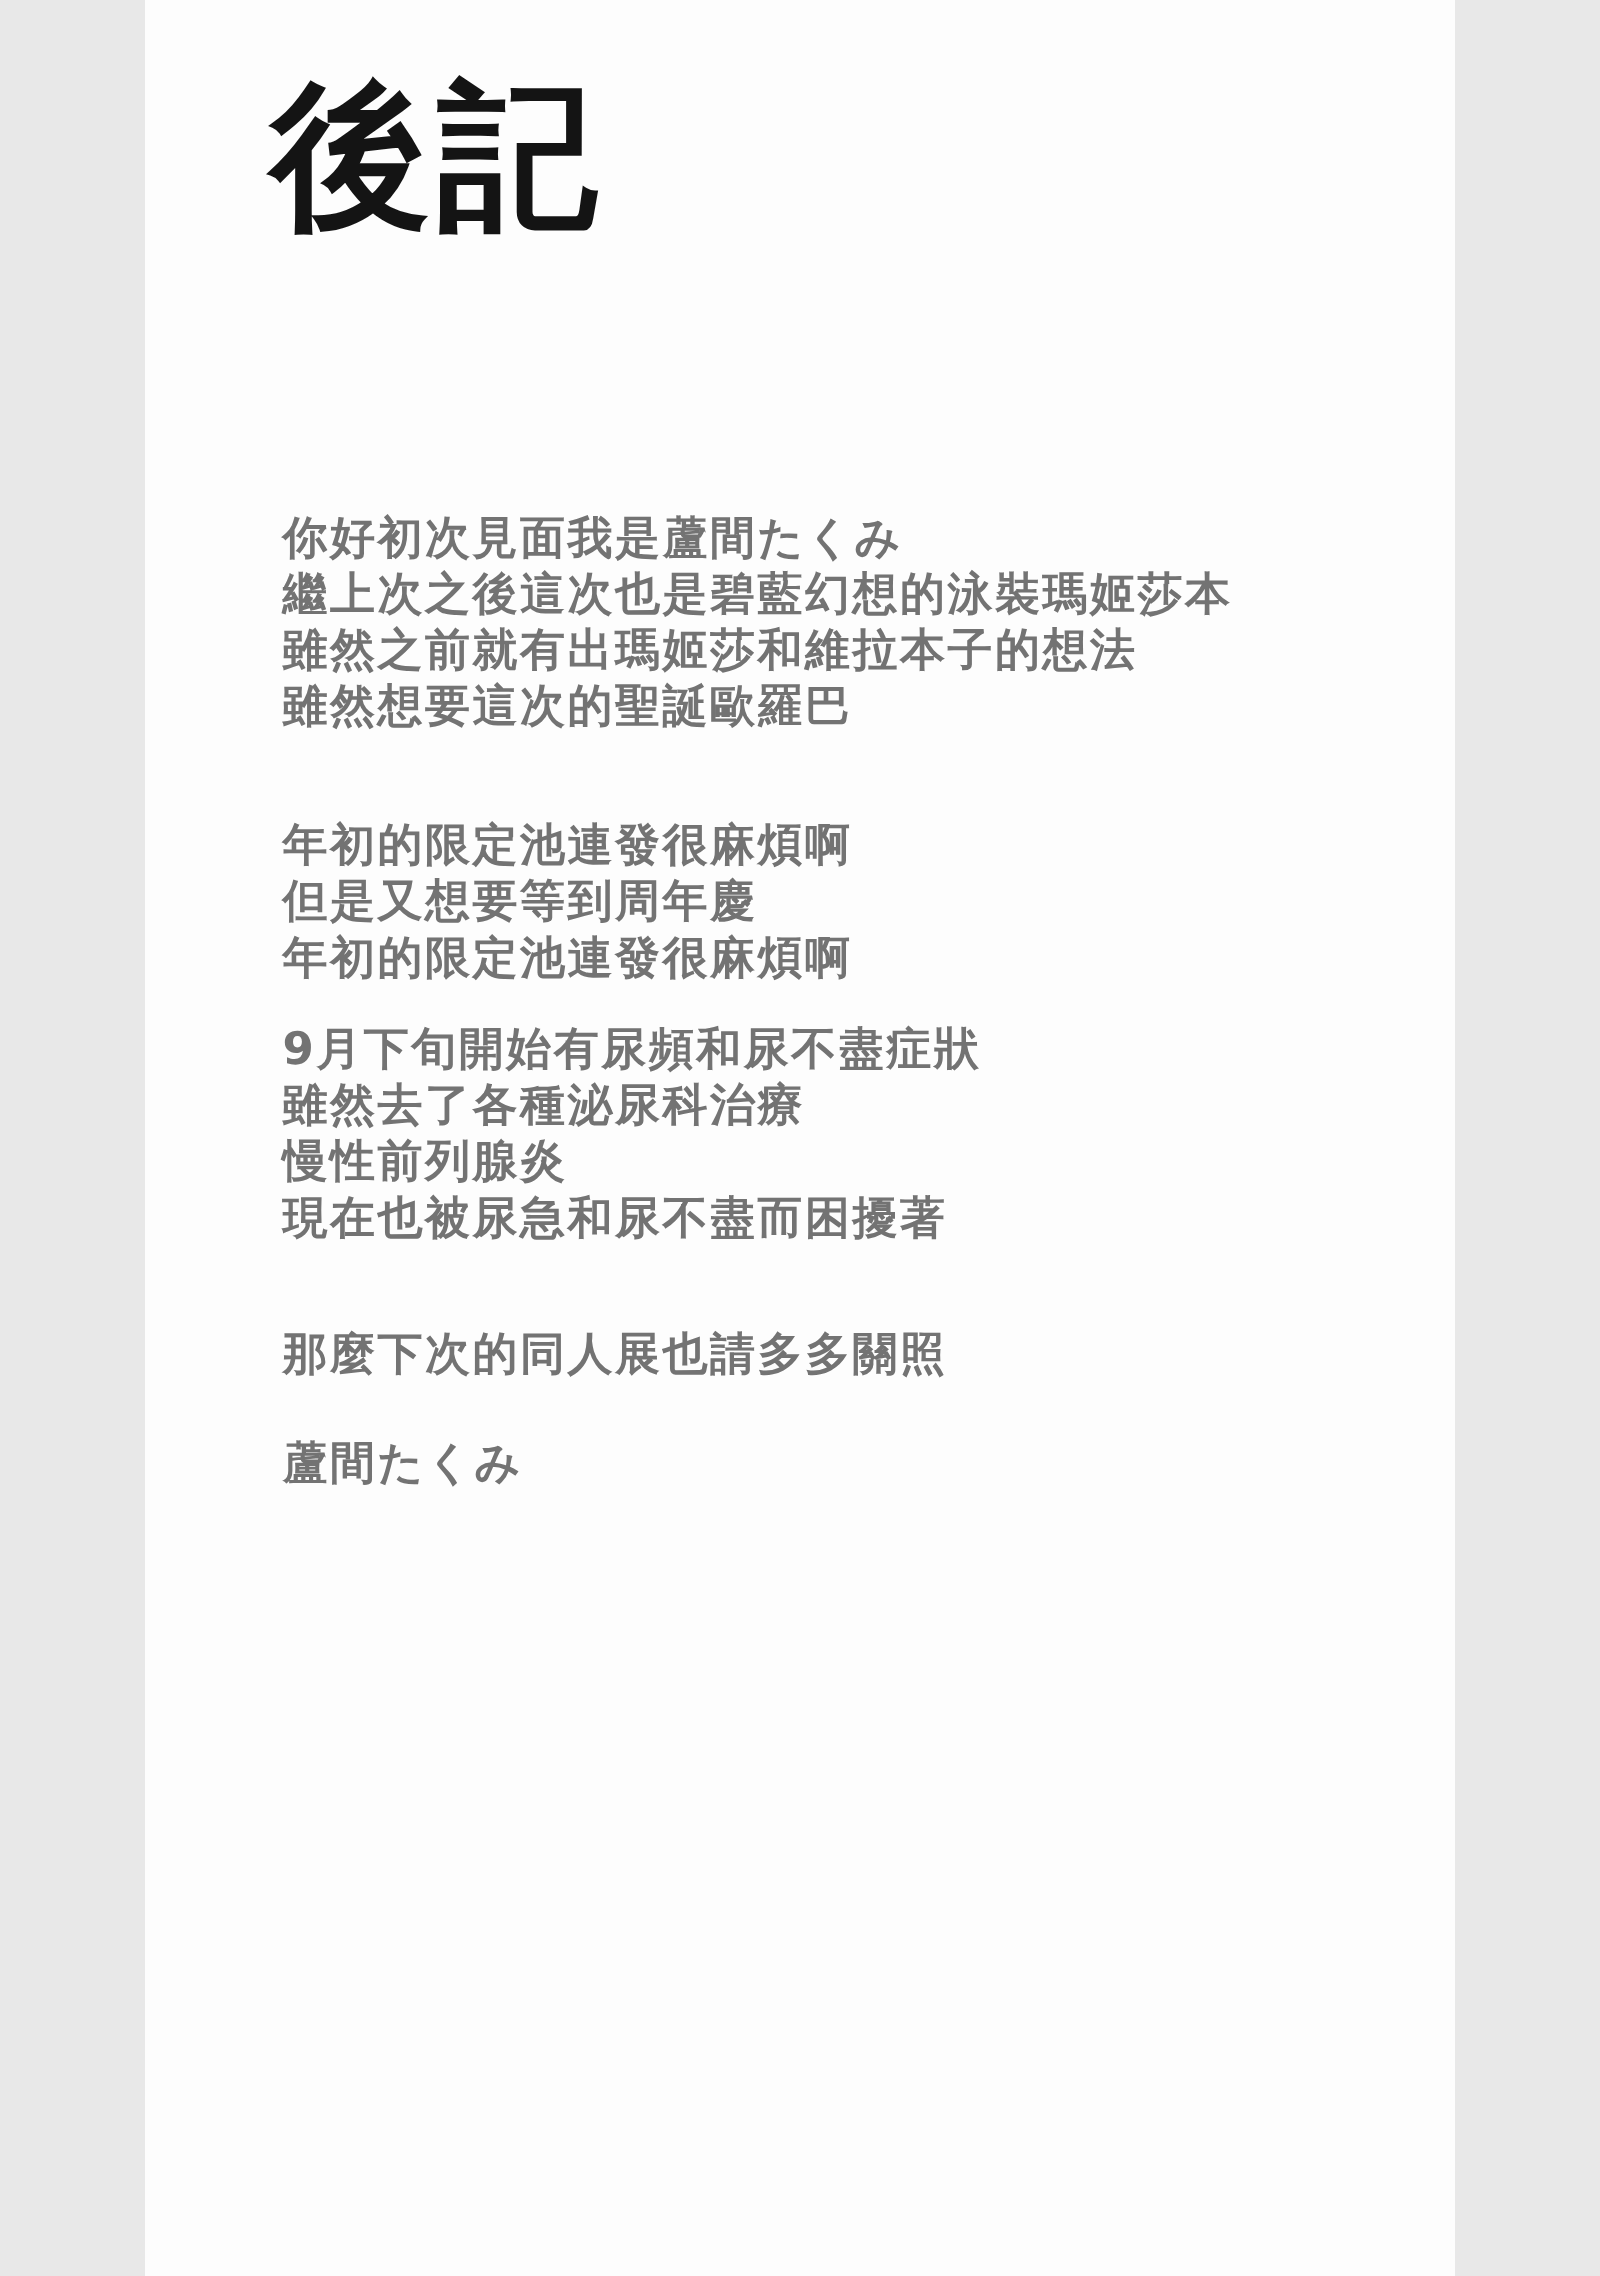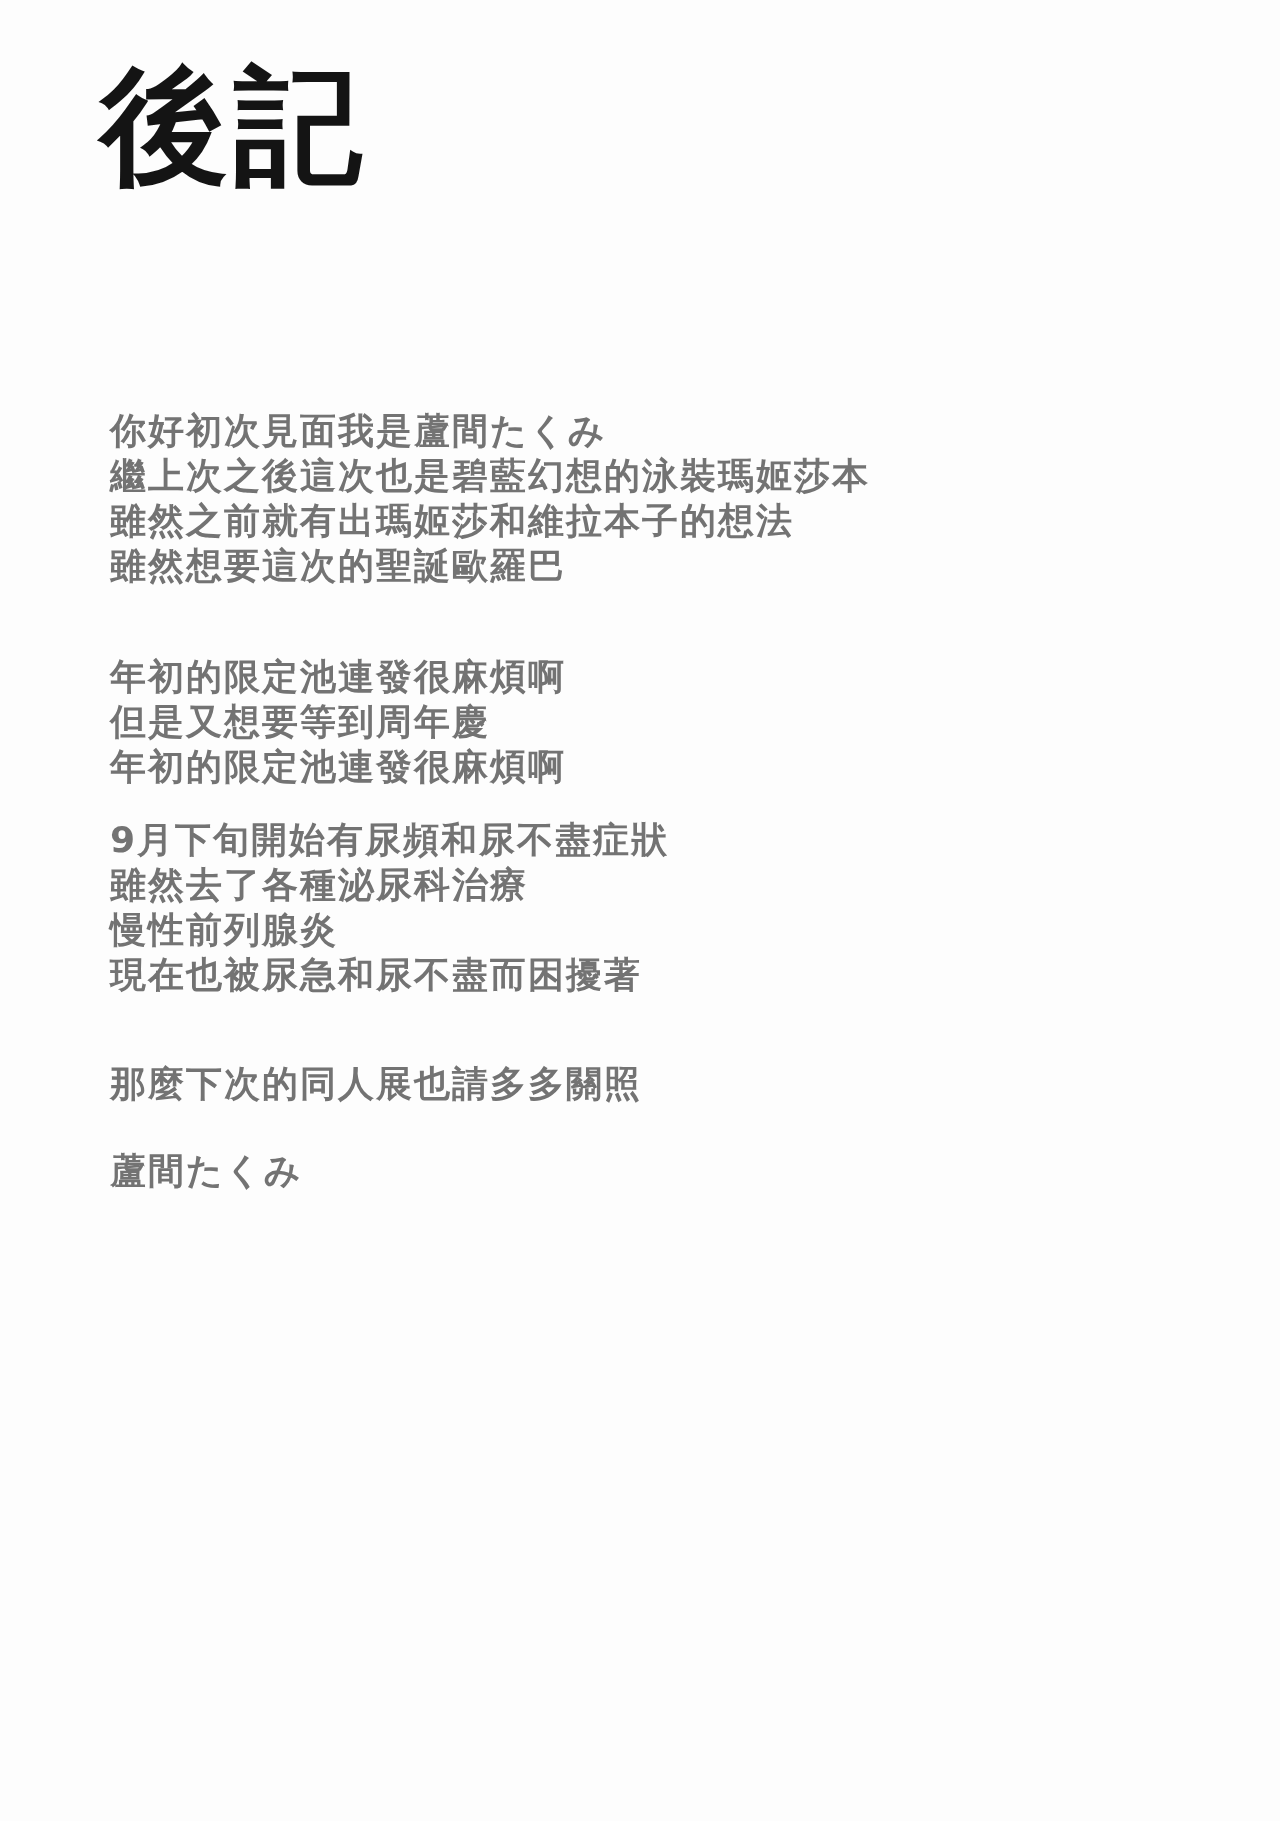--- a/index.html
+++ b/index.html
@@ -2,21 +2,21 @@
 <html><head>
 <meta charset="utf-8">
 <style>
   html, body {
     margin: 0;
     padding: 0;
     background: #e8e8e8;
   }
   .page {
     position: relative;
-    width: 1280px;
+    width: 1048px;
     height: 1821px;
     margin: 0 auto;
     background: #fdfdfd;
     color: #1b1b1b;
     font-family: "DejaVu Sans", "Liberation Sans", sans-serif;
     overflow: hidden;
     box-sizing: border-box;
   }
   .page-title {
     position: absolute;

